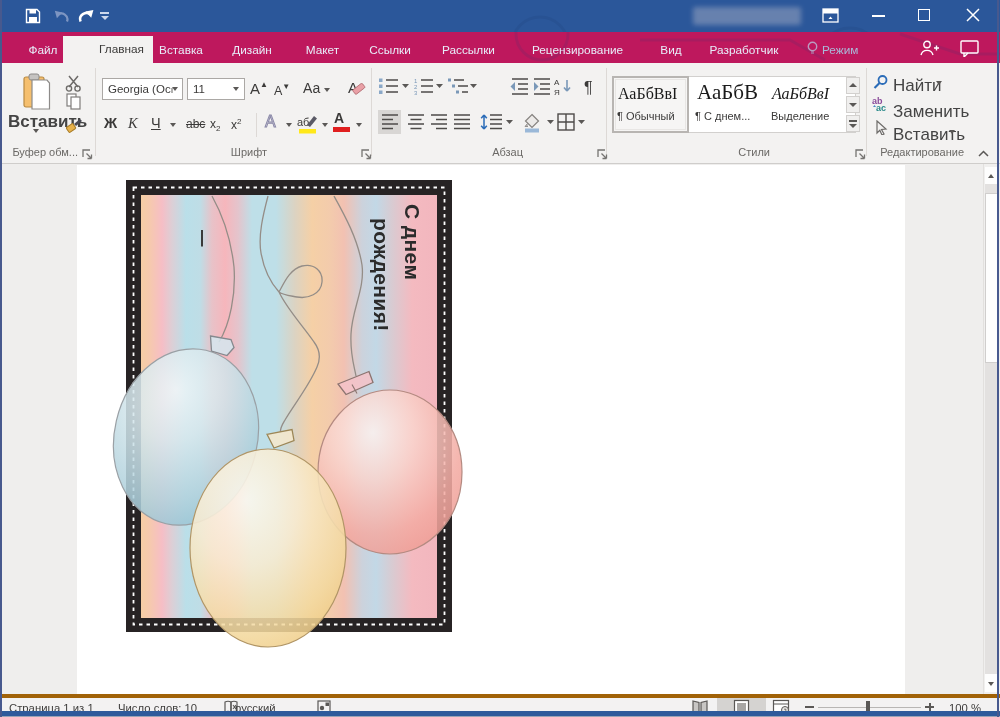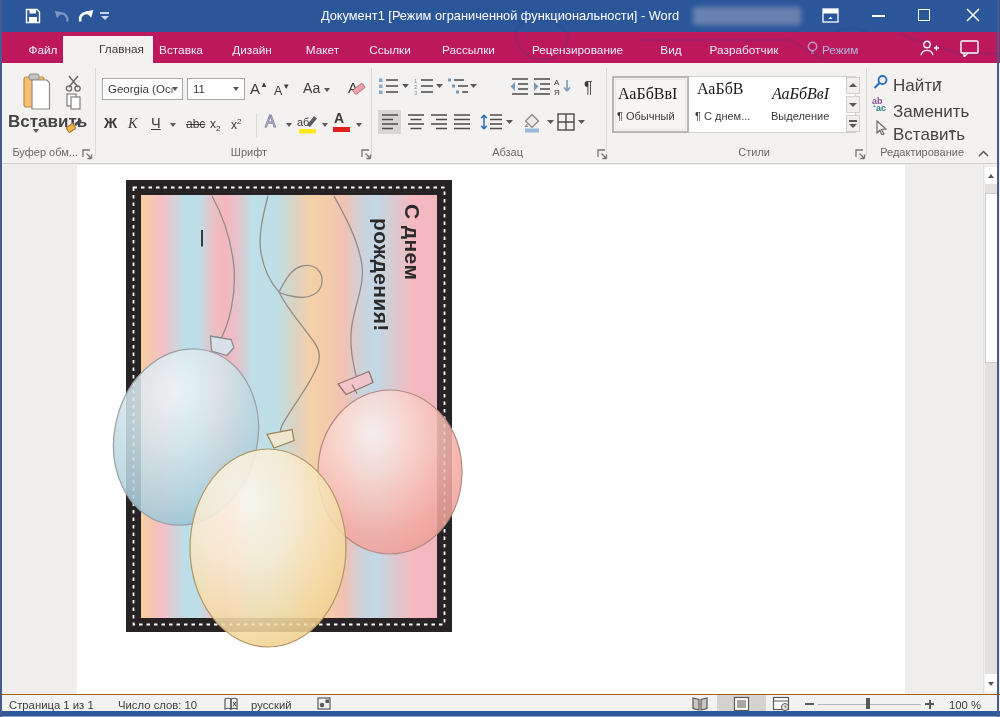--- a/index.html
+++ b/index.html
@@ -23,21 +23,21 @@
   .car { position:absolute; width:0; height:0; border-left:3.5px solid transparent; border-right:3.5px solid transparent; border-top:4px solid #5a5856; }
 
   
   #docarea { left:0; top:164px; width:1000px; height:530px; background:#efeeed; }
   #page { position:absolute; left:77px; top:1px; width:828px; height:529px; background:#fff; }
 
   
   #scroll { left:983px; top:164px; width:15px; height:530px; background:#f0efee; border-left:1px solid #e2e0de; }
 
   
-  #statusbar { left:0; top:694px; width:1000px; height:17px; background:#f3f2f2; border-top:1px solid #a16207; font-size:11.3px; color:#3f3e3d; }
+  #statusbar { left:0; top:694px; width:1000px; height:17px; background:#f3f2f2; border-top:4px solid #a16207; font-size:11.3px; color:#3f3e3d; }
   #blueline { left:0; top:711px; width:1000px; height:4.5px; background:#2e5a9b; }
   #graybottom { left:0; top:715.5px; width:1000px; height:1.5px; background:#9aa3b5; }
   .stxt { position:absolute; top:4px; font-size:11.3px; color:#3f3e3d; white-space:nowrap; }
 </style>
 </head>
 <body>
 
 <div class="abs" id="titlebar">
 
   <svg class="abs" style="left:430px;top:0;width:570px;height:63px;opacity:0.18" viewBox="0 0 570 63">
@@ -62,21 +62,20 @@
   </svg>
 
   <svg class="abs" style="left:77px;top:8px" width="18" height="16" viewBox="0 0 18 16">
     <path d="M3.6 13.5 A6.2 6.2 0 0 1 13.6 6.7" fill="none" stroke="#fff" stroke-width="2.5"></path>
     <polygon points="16.4,1.9 8.5,3.6 14.2,9.8" fill="#fff"></polygon>
   </svg>
 
   <div class="abs" style="left:100px;top:12px;width:9px;height:2px;background:#cdd8ec"></div>
   <div class="abs" style="left:100.5px;top:16px;width:0;height:0;border-left:4px solid transparent;border-right:4px solid transparent;border-top:4.5px solid #cdd8ec"></div>
 
-  <div class="ttxt" style="left:0;right:0;top:8px;text-align:center;font-size:12.8px;">Документ1 [Режим ограниченной функциональности] - Word</div>
 
   <div class="abs" style="left:693px;top:7px;width:108px;height:18px;background:#6e86b1;border-radius:2px;filter:blur(2.5px);opacity:0.9"></div>
 
   <svg class="abs" style="left:822px;top:8px" width="17" height="15" viewBox="0 0 17 15">
     <rect x="1" y="1" width="15" height="13" fill="none" stroke="#fff" stroke-width="1.3"></rect>
     <rect x="1" y="1" width="15" height="4.5" fill="#fff"></rect>
     <path d="M6.5 11 L8.5 8.5 L10.5 11 Z" fill="#fff"></path>
   </svg>
 
   <div class="abs" style="left:872px;top:15px;width:13px;height:1.6px;background:#fff"></div>
@@ -282,21 +281,21 @@
   <div class="glabel" style="left:443px;width:80px;">Абзац</div>
   <svg class="abs" style="left:597px;top:86px" width="12" height="12" viewBox="0 0 12 12">
       <path d="M1 8 V1 H8" fill="none" stroke="#767472" stroke-width="1.3"></path>
       <path d="M4.5 4.5 L9.5 9.5 M9.5 9.5 V5.5 M9.5 9.5 H5.5" stroke="#767472" stroke-width="1.3" fill="none"></path>
     </svg>
 
   <div class="abs" style="left:612px;top:13px;width:244px;height:57px;background:#fff;border:1px solid #d2d0ce;"></div>
   <div class="abs" style="left:612px;top:13px;width:77px;height:57px;background:#f6f5f4;border:2px solid #b8b5b2;outline:1px solid #e8e6e4;outline-offset:-4px;"></div>
   <div class="abs" style="left:618px;top:22px;font-family:'Liberation Serif',serif;font-size:16px;color:#1a1a1a;">АаБбВвІ</div>
   <div class="abs" style="left:617px;top:47px;font-size:11px;color:#3b3a39;">¶ Обычный</div>
-  <div class="abs" style="left:697px;top:17px;font-family:'Liberation Serif',serif;font-size:16px;color:#1a1a1a;">АаБбВ</div>
+  <div class="abs" style="left:697px;top:17px;font-family:'Liberation Serif',serif;font-size:21px;color:#1a1a1a;">АаБбВ</div>
   <div class="abs" style="left:695px;top:47px;font-size:11px;color:#3b3a39;">¶ С днем...</div>
   <div class="abs" style="left:772px;top:22px;font-family:'Liberation Serif',serif;font-style:italic;font-size:16px;color:#1a1a1a;">АаБбВвІ</div>
   <div class="abs" style="left:771px;top:47px;font-size:11px;color:#3b3a39;">Выделение</div>
 
   <div class="abs" style="left:846px;top:14px;width:14px;height:17px;background:#f0efee;border:1px solid #d2d0ce;"></div>
   <div class="abs" style="left:846px;top:33px;width:14px;height:17px;background:#f0efee;border:1px solid #d2d0ce;"></div>
   <div class="abs" style="left:846px;top:52px;width:14px;height:17px;background:#f0efee;border:1px solid #d2d0ce;"></div>
   <div class="abs" style="left:849px;top:20px;width:0;height:0;border-left:4px solid transparent;border-right:4px solid transparent;border-bottom:4px solid #5a5856"></div>
   <div class="abs" style="left:849px;top:40px;width:0;height:0;border-left:4px solid transparent;border-right:4px solid transparent;border-top:4px solid #5a5856"></div>
   <div class="abs" style="left:849px;top:57px;width:8px;height:1.5px;background:#5a5856"></div>
@@ -424,21 +423,21 @@
 </div>
 <div class="abs" id="statusbar">
   <div class="stxt" style="left:9px;">Страница 1 из 1</div>
   <div class="stxt" style="left:118px;">Число слов: 10</div>
 
   <svg class="abs" style="left:224px;top:2px" width="15" height="14" viewBox="0 0 15 14">
     <path d="M1 2 Q4 0.5 7 2 L7 12 Q4 10.5 1 12 Z" fill="none" stroke="#5a5856" stroke-width="1.2"></path>
     <path d="M13 2 Q10 0.5 7 2 L7 12 Q10 10.5 13 12 Z" fill="none" stroke="#5a5856" stroke-width="1.2"></path>
     <path d="M9 5 l3 4 M12 5 l-3 4" stroke="#5a5856" stroke-width="1.1"></path>
   </svg>
-  <div class="stxt" style="left:251px;">русский</div>
+  <div class="stxt" style="left:235px;">русский</div>
 
   <svg class="abs" style="left:317px;top:2px" width="14" height="13" viewBox="0 0 14 13">
     <rect x="1" y="1" width="12" height="11" fill="none" stroke="#5a5856" stroke-width="1.2"></rect>
     <circle cx="5" cy="8" r="2.2" fill="#5a5856"></circle>
     <rect x="8.5" y="2.5" width="3.5" height="3.5" fill="#5a5856"></rect>
   </svg>
 
   <svg class="abs" style="left:691px;top:1px" width="18" height="16" viewBox="0 0 18 16">
     <path d="M2 2 L8 3.5 L8 14 L2 12.5 Z M16 2 L10 3.5 L10 14 L16 12.5 Z" fill="#c8c6c4" stroke="#5a5856" stroke-width="1.2"></path>
   </svg>

